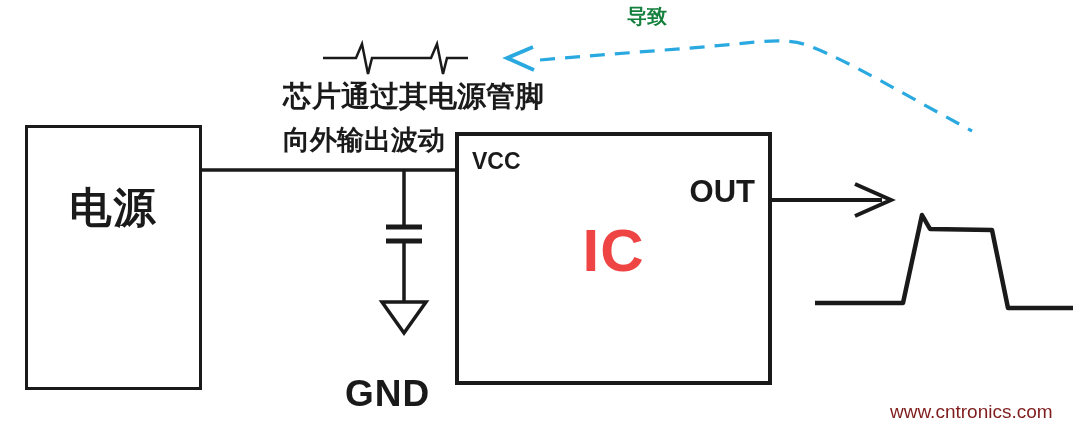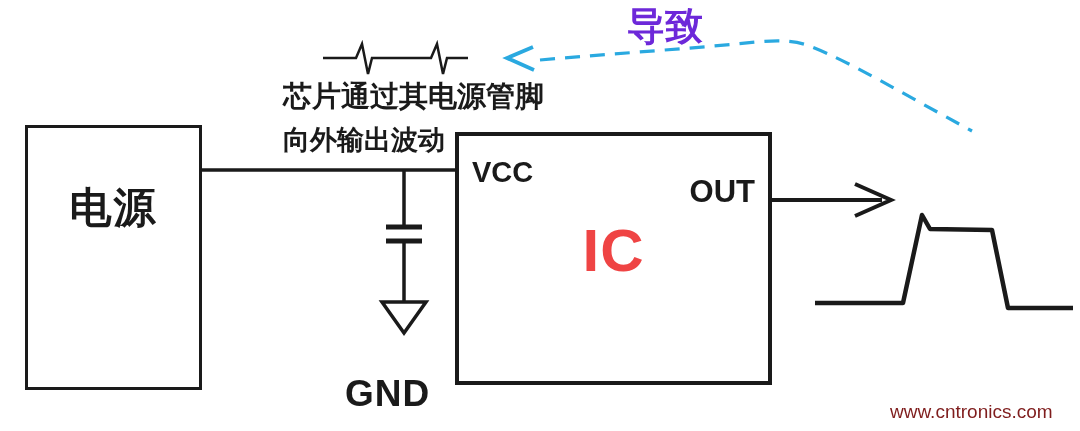--- a/index.html
+++ b/index.html
@@ -39,42 +39,42 @@
   .ic-box {
     left: 455px; top: 132px;
     width: 317px; height: 253px;
     border-width: 4px;
   }
   .pin-label {
     position: absolute;
     font-weight: bold;
     color: #1a1a1a;
   }
-  .vcc-label { left: 13px; top: 20px; font-size: 29px; }
+  .vcc-label { left: 13px; top: 12px; font-size: 23px; }
   .out-label { right: 13px; top: 38px; font-size: 31px; }
   .ic-label {
     position: absolute;
     left: 0; right: 0;
     top: 80px;
     text-align: center;
     font-size: 60px;
     font-weight: bold;
     color: #ef4444;
     letter-spacing: 1px;
   }
   .txt {
     position: absolute;
     font-weight: bold;
     color: #1a1a1a;
     line-height: 1.15;
     white-space: nowrap;
   }
   .noise-line1 { left: 283px; top: 80px; font-size: 29px; }
   .noise-line2 { left: 283px; top: 125px; font-size: 27px; text-align: right; }
-  .cause-label { left: 627px; top: 5px; font-size: 38px; color: #6d28d9; }
+  .cause-label { left: 627px; top: 5px; font-size: 20px; color: #15803d; }
   .output-label { left: 824px; top: 139px; font-size: 40px; letter-spacing: 0px; }
   .gnd-label { left: 345px; top: 346px; font-size: 37px; letter-spacing: 1px; margin-top: 27px; }
   .watermark {
     position: absolute;
     left: 890px; top: 401px;
     font-size: 19px;
     font-weight: normal;
     color: #7f1d1d;
     white-space: nowrap;
   }

